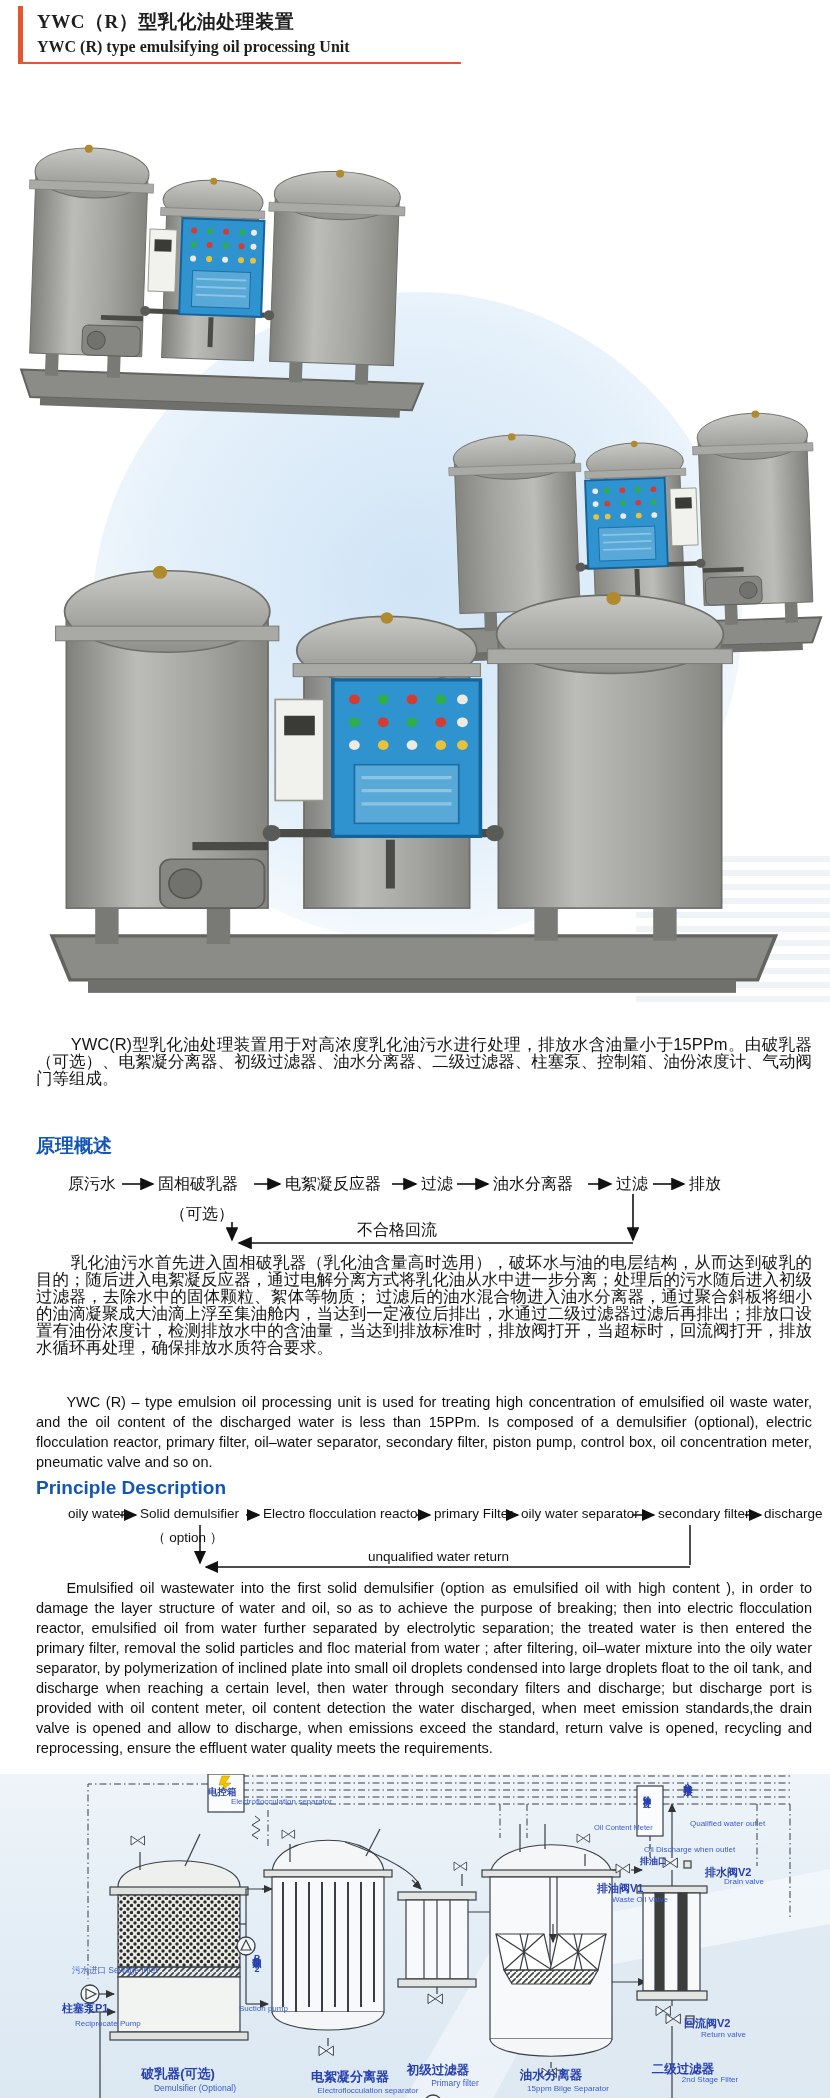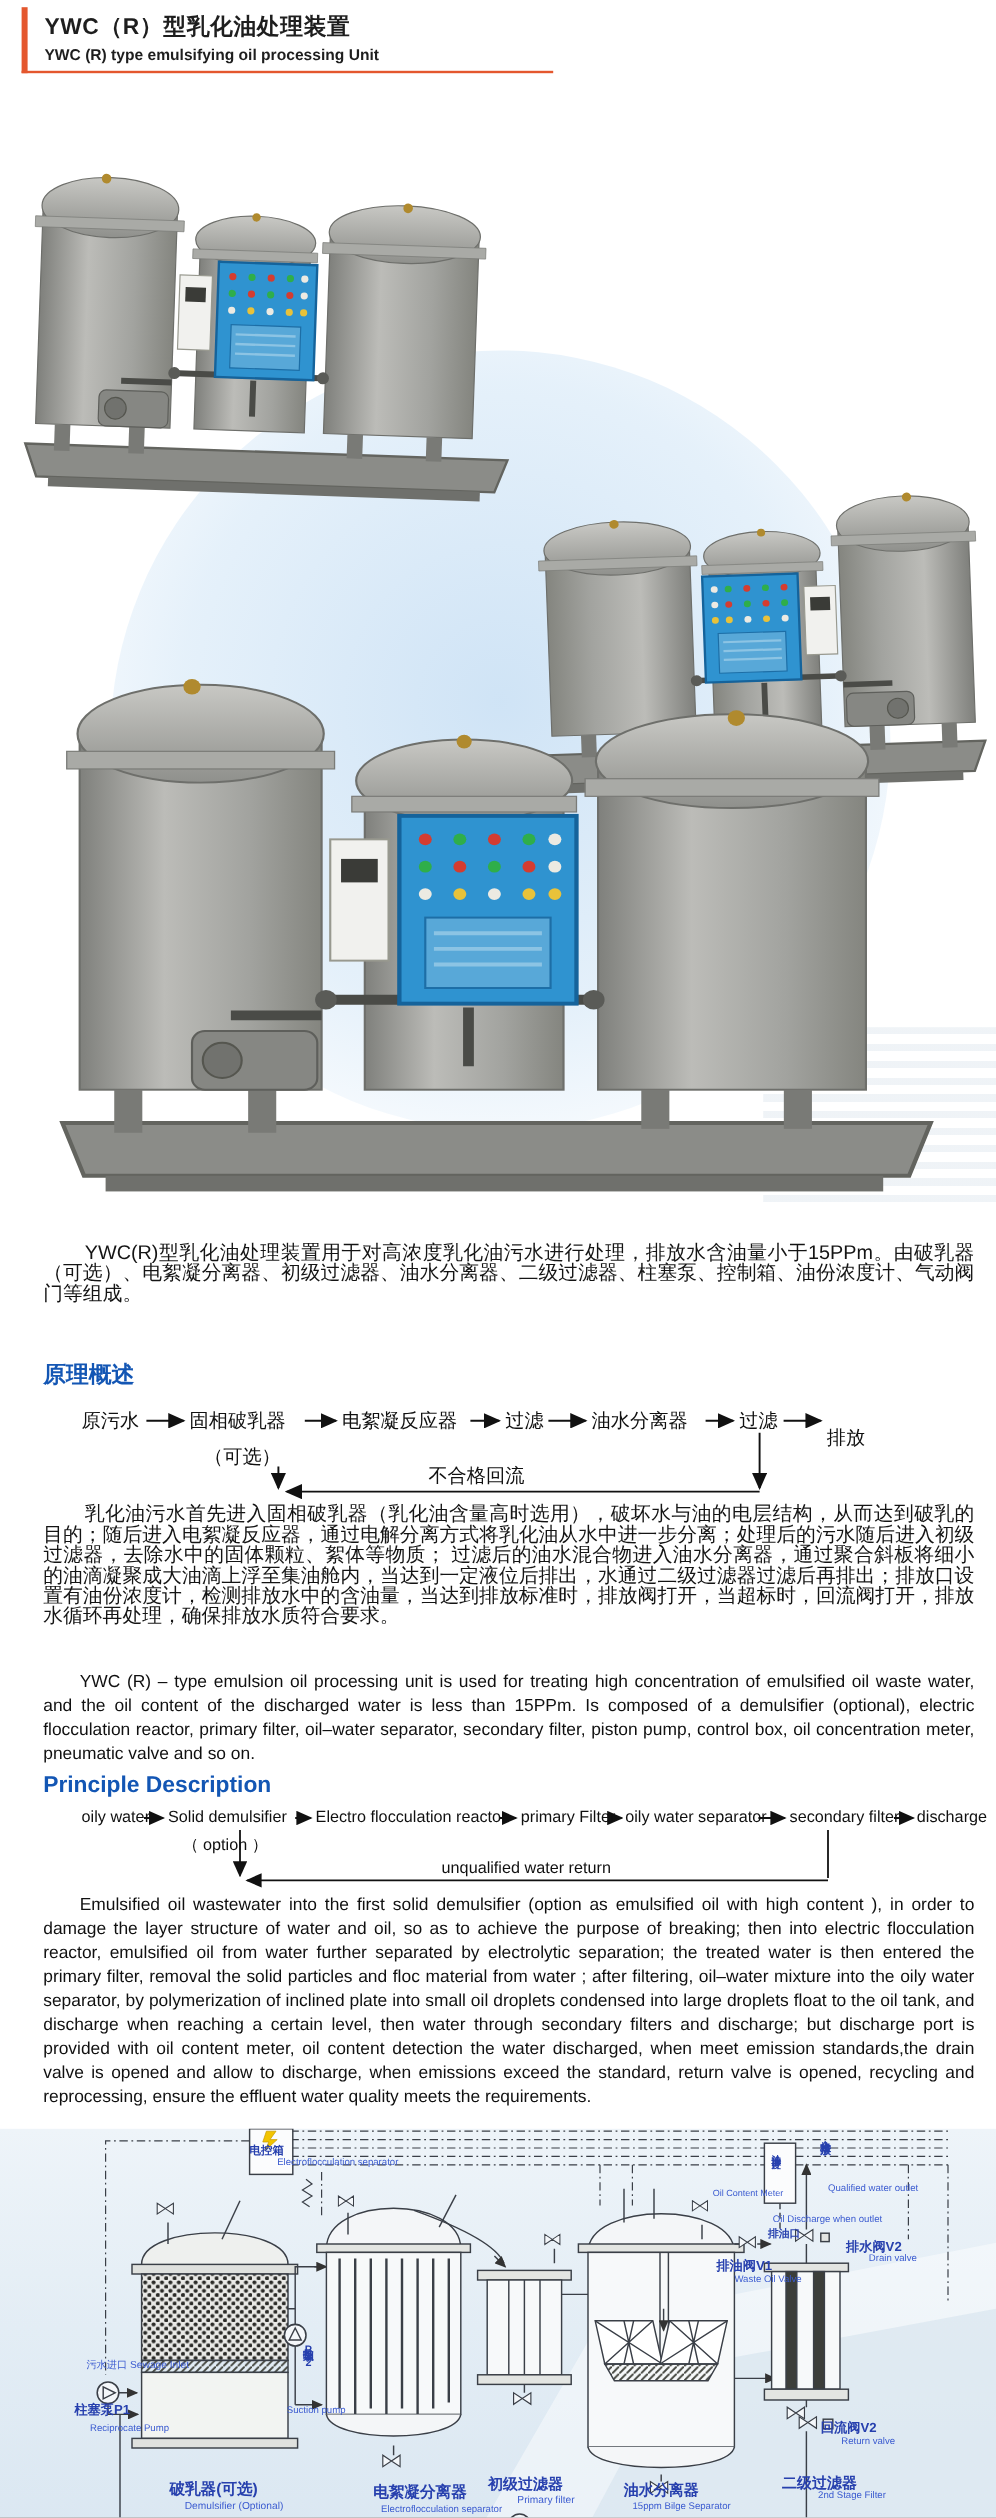--- a/index.html
+++ b/index.html
@@ -1,22 +1,22 @@
 <!DOCTYPE html>
 <html><head>
 <meta charset="utf-8">
 <style>
   html,body{margin:0;padding:0;background:#888;}
   .page{position:relative;width:830px;height:2098px;background:#ffffff;overflow:hidden;
         font-family:"Liberation Sans","DejaVu Sans",sans-serif;color:#1e1e1e;}
   
   .hdr{position:absolute;left:18px;top:6px;width:424px;border-left:5px solid #e4572e;
-       border-bottom:2px solid #e4572e;padding:3px 0 6px 14px;}
+       border-bottom:2px solid #e4572e;padding:3px 0 6px 14px;font-family:Liberation Serif, serif;}
   .hdr .t-zh{font-size:19px;font-weight:bold;letter-spacing:.5px;}
-  .hdr .t-en{font-size:13px;font-weight:bold;margin-top:3px;}
+  .hdr .t-en{font-size:16px;font-weight:bold;margin-top:3px;}
   
   .circle-bg{position:absolute;left:92px;top:292px;width:650px;height:650px;border-radius:50%;
      background:radial-gradient(circle at 50% 45%, rgba(168,205,238,.55) 0%, rgba(190,219,243,.40) 55%, rgba(210,230,248,.18) 78%, rgba(255,255,255,0) 92%);}
   .ship-hint{position:absolute;left:636px;top:856px;width:194px;height:150px;opacity:.16;
      background:repeating-linear-gradient(#9db6cc 0 6px,#ffffff 6px 14px);}
   .photo{position:absolute;}
   .ph1{left:6px;top:64px;width:444px;height:448px;}
   .ph2{left:398px;top:330px;width:432px;height:378px;}
   .ph3{left:30px;top:462px;width:764px;height:548px;}
   
@@ -25,21 +25,21 @@
   .en{font-size:14.5px;line-height:20px;text-indent:2.1em;color:#101010;}
   .bluehead{position:absolute;left:36px;color:#1356b4;font-weight:bold;font-size:19px;}
   
   .flow{position:absolute;left:0;width:830px;}
   .flow .node{position:absolute;white-space:nowrap;color:#101010;}
   .flow-zh .node{font-size:16px;}
   .flow-en .node{font-size:13.5px;}
   .flow svg{position:absolute;left:0;top:0;}
   .fz-n1{left:68px;top:6px}.fz-n2{left:158px;top:6px}.fz-n2s{left:170px;top:36px}
   .fz-n3{left:285px;top:6px}.fz-n4{left:421px;top:6px}.fz-n5{left:493px;top:6px}
-  .fz-n6{left:616px;top:6px}.fz-n7{left:689px;top:20px}
+  .fz-n6{left:616px;top:6px}.fz-n7{left:689px;top:6px}
   .fz-ret{left:357px;top:52px;font-size:16px;}
   .fe-n1{left:68px;top:3px}.fe-n2{left:140px;top:3px}.fe-n2s{left:152px;top:26px}
   .fe-n3{left:263px;top:3px}.fe-n4{left:434px;top:3px}.fe-n5{left:521px;top:3px}
   .fe-n6{left:658px;top:3px}.fe-n7{left:764px;top:3px}
   .fe-ret{left:368px;top:46px;font-size:13.5px;}
   
   .schem{position:absolute;left:0;top:1774px;width:830px;height:368px;
      background:linear-gradient(180deg,#eef4f9 0%,#e3edf5 45%,#d9e6f1 100%);}
   .schem svg.art{position:absolute;left:0;top:0;}
   .sl{position:absolute;color:#2740ae;font-weight:bold;white-space:nowrap;}

